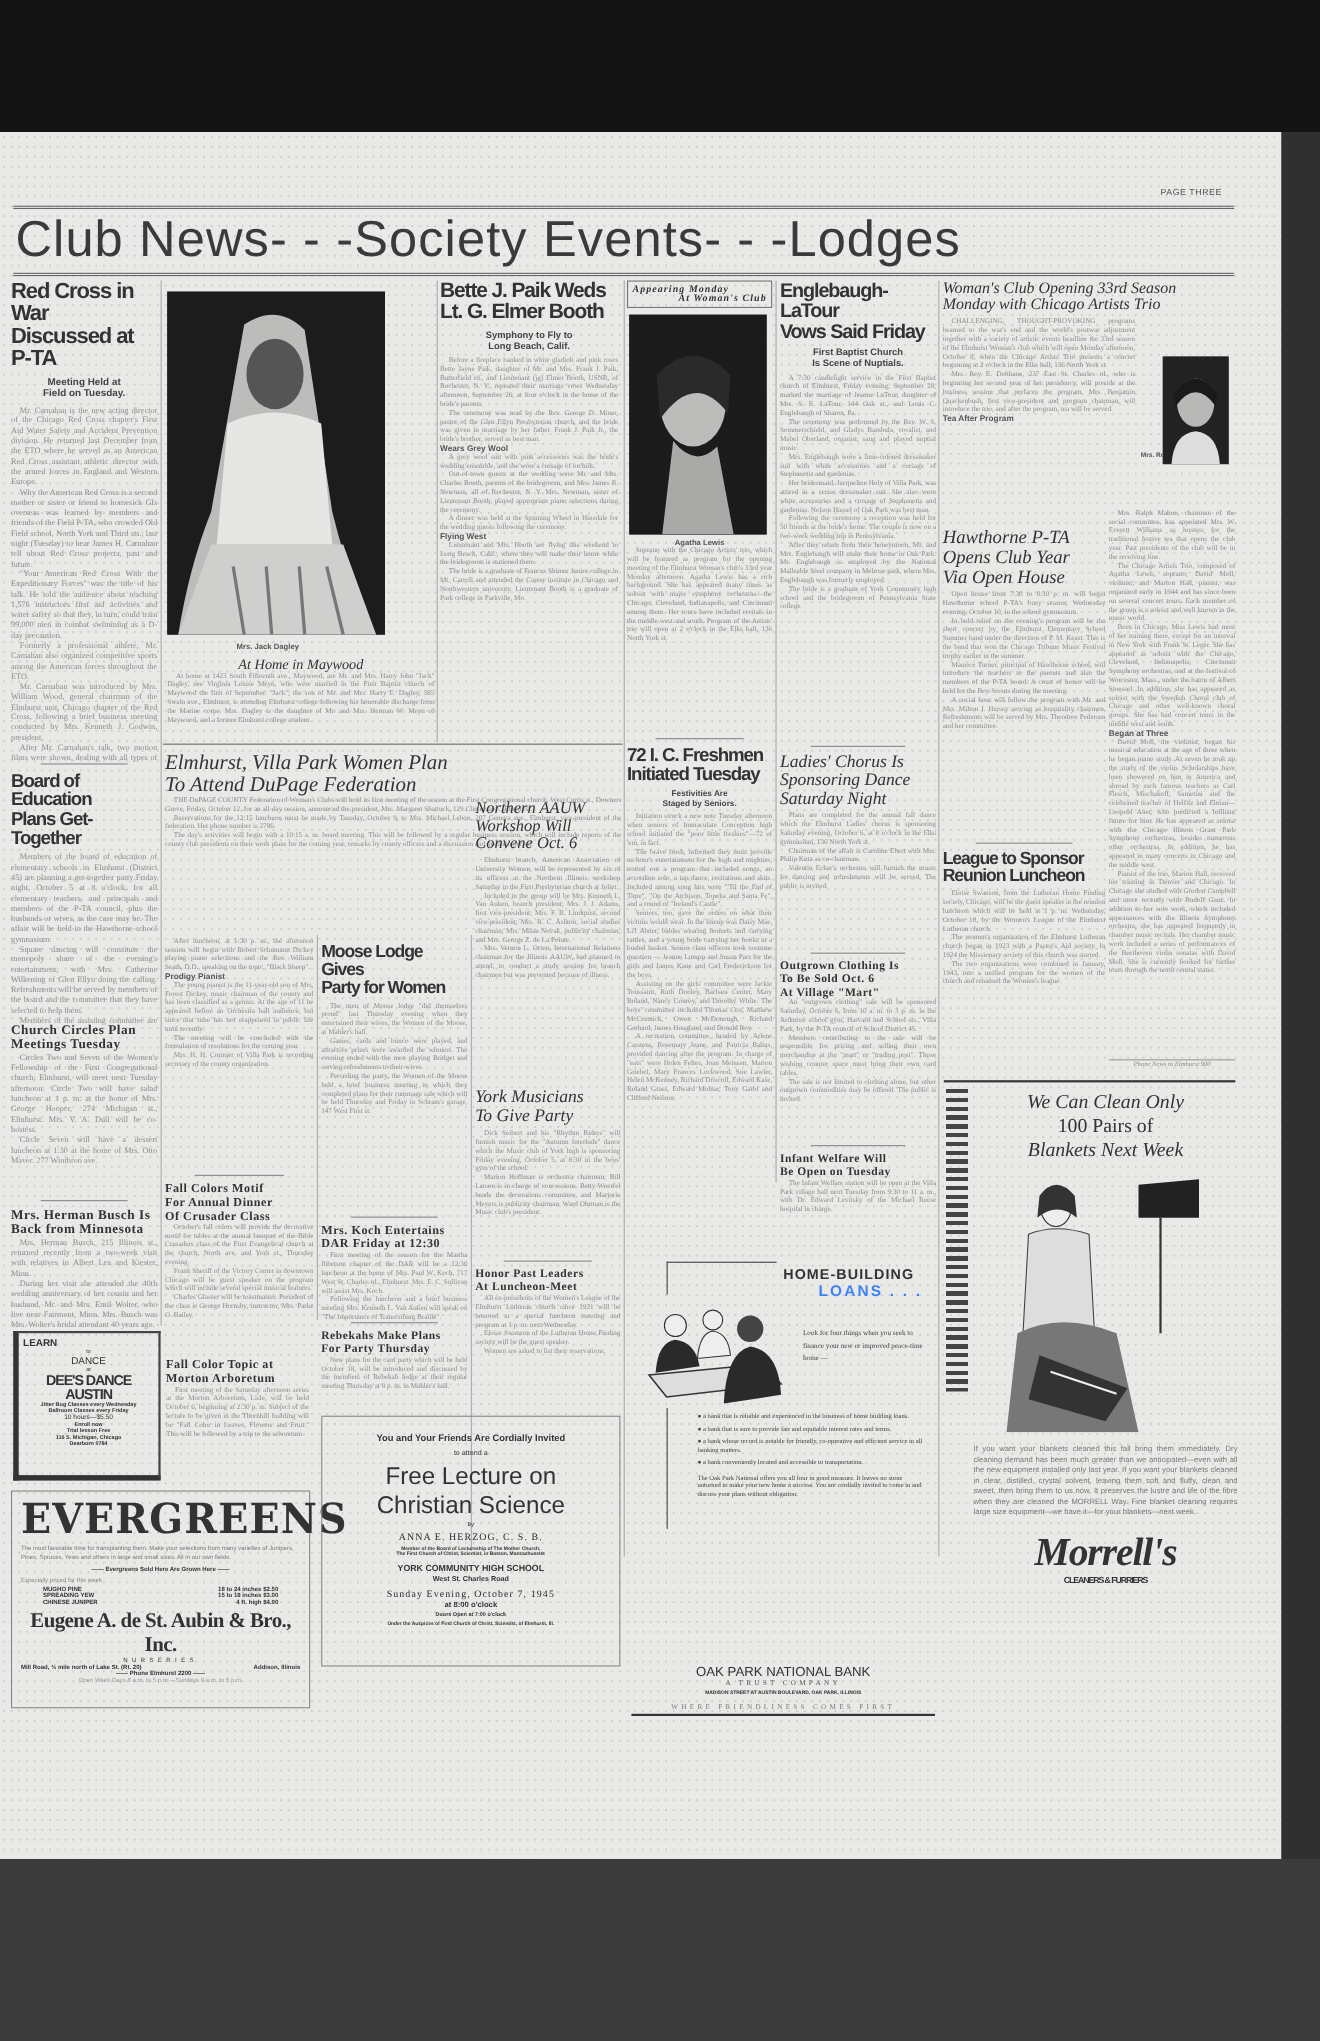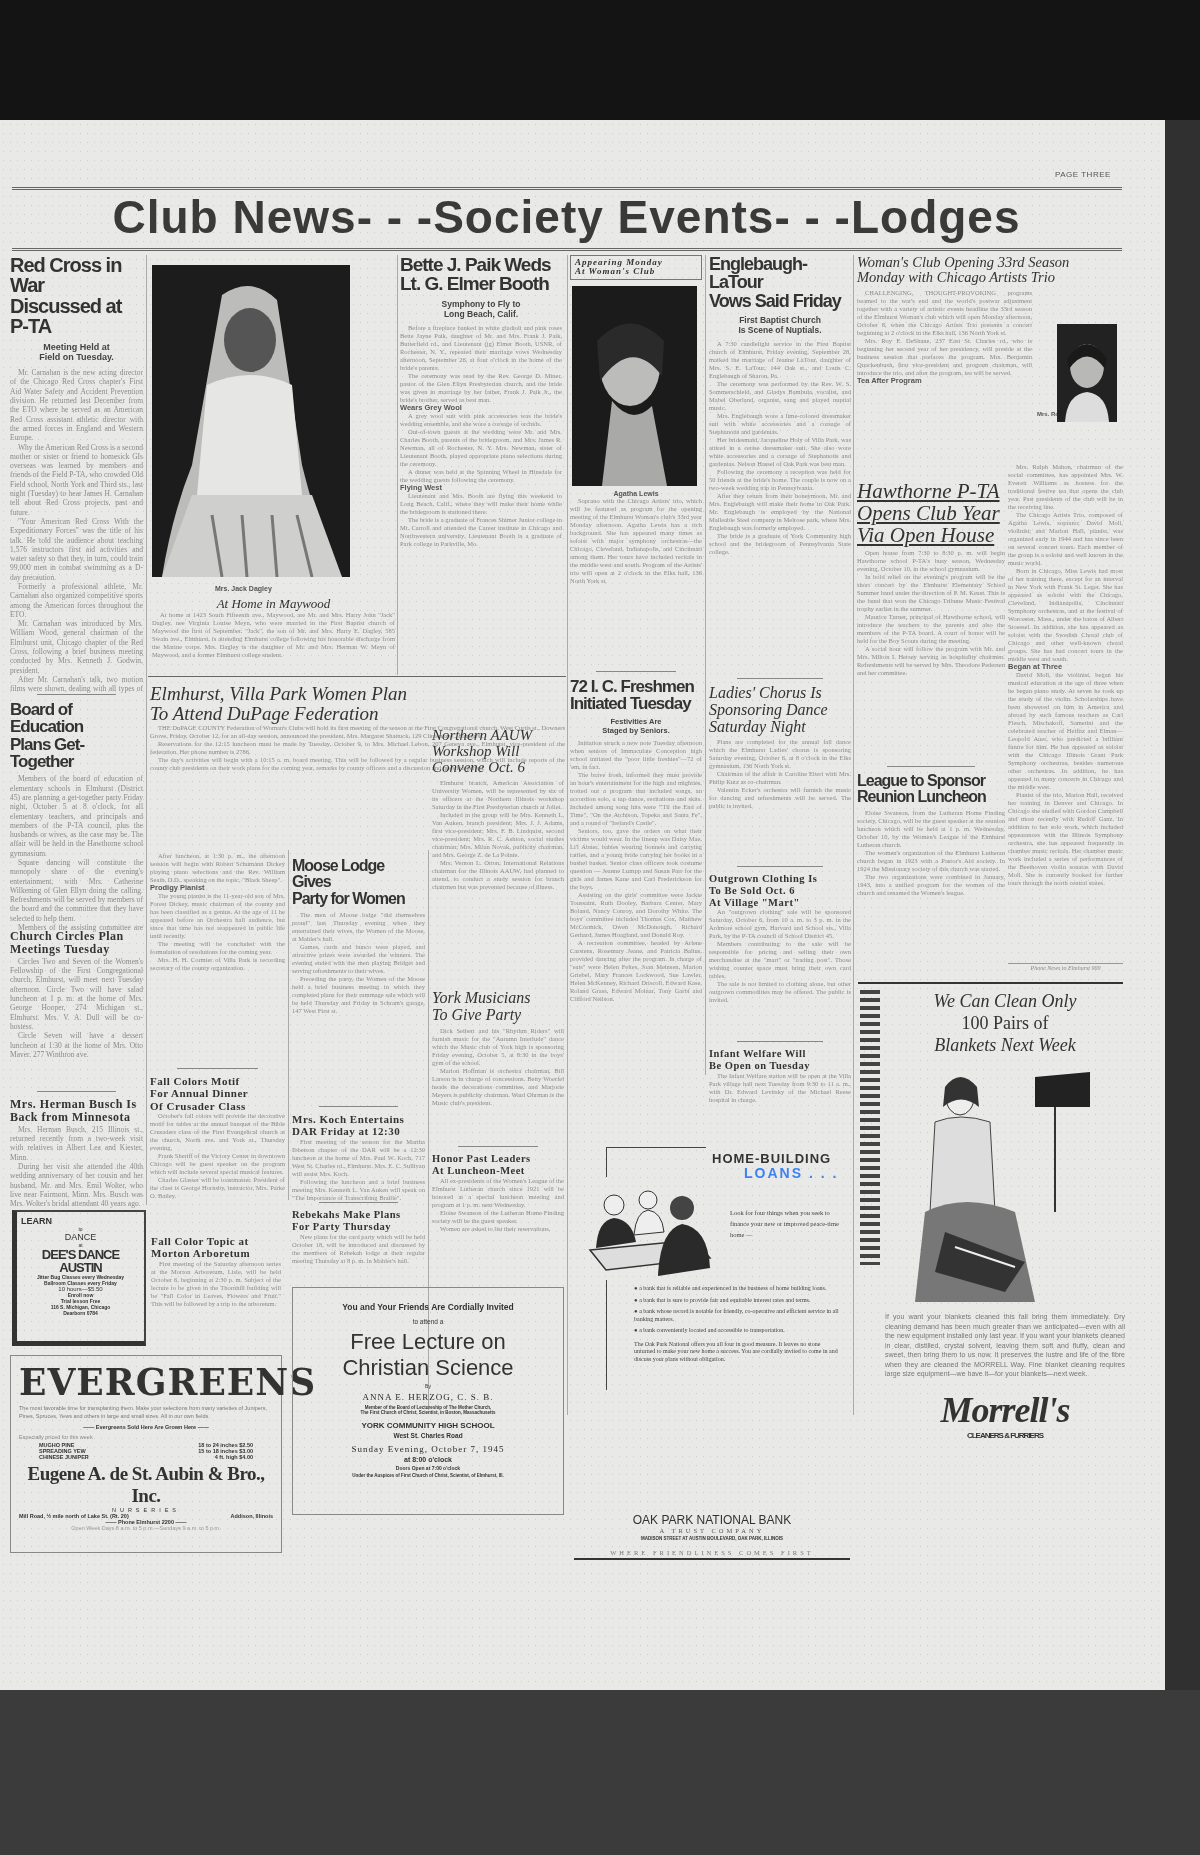--- a/index.html
+++ b/index.html
@@ -6,21 +6,21 @@
   html, body { width: 1200px; height: 1855px; background: #2a2a2a; overflow: hidden; }
   body { position: relative; font-family: "Liberation Serif", serif; color: #2b2b2b; }
   .topband { position: absolute; left: 0; top: 0; width: 1200px; height: 120px; background: #141414; }
   .bottomband { position: absolute; left: 0; top: 1690px; width: 1200px; height: 165px; background: #3b3b3b; }
   .page { position: absolute; left: 0; top: 120px; width: 1165px; height: 1570px; background: #e9e9e7;
     background-image: radial-gradient(#cfcfcc 0.6px, transparent 0.8px); background-size: 7px 9px; }
   .rightedge { position: absolute; left: 1165px; top: 120px; width: 35px; height: 1570px; background: #303030; }
   .abs { position: absolute; }
   .pagenum { font-family: "Liberation Sans", sans-serif; font-size: 8px; letter-spacing: 0.5px; color: #555; }
   .rule2 { border-top: 3px double #666; }
-  .masthead { font-family: "Liberation Sans", sans-serif; font-weight: bold; font-size: 46px; color: #3a3a3a; letter-spacing: 1px; white-space: nowrap; display: flex; justify-content: center; }
+  .masthead { font-family: "Liberation Sans", sans-serif; font-weight: normal; font-size: 46px; color: #3a3a3a; letter-spacing: 1px; white-space: nowrap; display: flex; justify-content: flex-start; }
   .hl { font-family: "Liberation Sans", sans-serif; font-weight: bold; color: #333; line-height: 1.02; transform-origin: left top; }
   .hl-cond { font-family: "Liberation Sans", sans-serif; font-weight: bold; letter-spacing: -1px; font-stretch: condensed; }
   .hl-ital { font-family: "Liberation Serif", serif; font-style: italic; color: #333; line-height: 1.05; }
   .hl-serif { font-family: "Liberation Serif", serif; font-weight: bold; color: #333; letter-spacing: 0.5px; line-height: 1.12; }
   .sub { font-family: "Liberation Sans", sans-serif; font-weight: bold; color: #444; text-align: center; line-height: 1.2; }
   .body { font-family: "Liberation Serif", serif; font-size: 7.5px; line-height: 9.3px; color: #8a8a8a; text-align: justify; }
   .body p { text-indent: 8px; }
   .subhead { font-family: "Liberation Sans", sans-serif; font-size: 7.5px; font-weight: bold; color: #555; }
   .photo { background: #1d1d1d; overflow: hidden; }
   .caption { font-family: "Liberation Sans", sans-serif; font-size: 7px; font-weight: bold; color: #555; }
@@ -329,21 +329,21 @@
   <div class="ad-text" style="font-size:6.5px;font-weight:bold;margin-top:2px;">West St. Charles Road</div>
   <div class="center" style="font-family:'Liberation Serif',serif;font-size:9px;letter-spacing:1px;margin-top:5px;">Sunday Evening, October 7, 1945</div>
   <div class="ad-text" style="font-size:7px;font-weight:bold;margin-top:2px;">at 8:00 o'clock</div>
   <div class="ad-text" style="font-size:5px;font-weight:bold;margin-top:2px;">Doors Open at 7:00 o'clock</div>
   <div class="ad-text" style="font-size:4.5px;font-weight:bold;margin-top:2px;">Under the Auspices of First Church of Christ, Scientist, of Elmhurst, Ill.</div>
 </div>
 
 <div class="abs" style="left:570px;top:255px;width:132px;">
   <div class="box" style="padding:2px 4px;">
     <div class="hl-ital" style="font-size:9px;font-weight:bold;letter-spacing:1px;">Appearing Monday</div>
-    <div class="hl-ital" style="font-size:9px;font-weight:bold;letter-spacing:1px;">At Woman's Club</div>
+    <div class="hl-ital" style="font-size:9px;font-weight:bold;letter-spacing:1px;text-align:right;">At Woman's Club</div>
   </div>
   <div class="photo" style="margin:6px 0 0 2px;width:125px;height:200px;">
     <svg width="125" height="200" viewBox="0 0 125 200">
       <rect width="125" height="200" fill="#1b1b1b"></rect>
       <ellipse cx="58" cy="80" rx="30" ry="40" fill="#bcbcbb"></ellipse>
       <path d="M25 55 Q58 20 92 55 L90 90 Q60 50 28 95 Z" fill="#2a2a2a"></path>
       <path d="M40 115 Q60 140 80 120 L95 200 L30 200 Z" fill="#a9a9a8"></path>
     </svg>
   </div>
   <div class="caption center" style="margin-top:4px;">Agatha Lewis</div>
@@ -490,21 +490,21 @@
     <p>The Chicago Artists Trio, composed of Agatha Lewis, soprano; David Moll, violinist; and Marion Hall, pianist, was organized early in 1944 and has since been on several concert tours. Each member of the group is a soloist and well known in the music world.</p>
     <p>Born in Chicago, Miss Lewis had most of her training there, except for an interval in New York with Frank St. Leger. She has appeared as soloist with the Chicago, Cleveland, Indianapolis, Cincinnati Symphony orchestras, and at the festival of Worcester, Mass., under the baton of Albert Stoessel. In addition, she has appeared as soloist with the Swedish Choral club of Chicago and other well-known choral groups. She has had concert tours in the middle west and south.</p>
     <div class="subhead">Began at Three</div>
     <p>David Moll, the violinist, began his musical education at the age of three when he began piano study. At seven he took up the study of the violin. Scholarships have been showered on him in America and abroad by such famous teachers as Carl Flesch, Mischakoff, Sametini and the celebrated teacher of Heifitz and Elman—Leopold Auer, who predicted a brilliant future for him. He has appeared as soloist with the Chicago Illinois Grant Park Symphony orchestras, besides numerous other orchestras. In addition, he has appeared in many concerts in Chicago and the middle west.</p>
     <p>Pianist of the trio, Marion Hall, received her training in Denver and Chicago. In Chicago she studied with Gordon Campbell and more recently with Rudolf Ganz. In addition to her solo work, which included appearances with the Illinois Symphony orchestra, she has appeared frequently in chamber music recitals. Her chamber music work included a series of performances of the Beethoven violin sonatas with David Moll. She is currently booked for further tours through the north central states.</p>
   </div>
   <div style="font-family:'Liberation Serif',serif;font-style:italic;font-size:6px;color:#888;text-align:center;border-top:1px solid #999;padding-top:1px;">Phone News to Elmhurst 900</div>
 </div>
 
 <div class="abs" style="left:857px;top:480px;width:148px;">
-  <div class="hl-ital" style="font-size:21px;text-decoration:underline;">
+  <div class="hl-ital" style="font-size:17px;">
     <div>Hawthorne P-TA</div>
     <div>Opens Club Year</div>
     <div>Via Open House</div>
   </div>
   <div class="body" style="font-size:6.5px;line-height:8px;margin-top:3px;height:215px;overflow:hidden;">
     <p>Open house from 7:30 to 8:30 p. m. will begin Hawthorne school P-TA's busy season, Wednesday evening, October 10, in the school gymnasium.</p>
     <p>In bold relief on the evening's program will be the short concert by the Elmhurst Elementary School Summer band under the direction of P. M. Keast. This is the band that won the Chicago Tribune Music Festival trophy earlier in the summer.</p>
     <p>Maurice Turner, principal of Hawthorne school, will introduce the teachers to the parents and also the members of the P-TA board. A court of honor will be held for the Boy Scouts during the meeting.</p>
     <p>A social hour will follow the program with Mr. and Mrs. Milton I. Hersey serving as hospitality chairmen. Refreshments will be served by Mrs. Theodore Pedersen and her committee.</p>
   </div>

